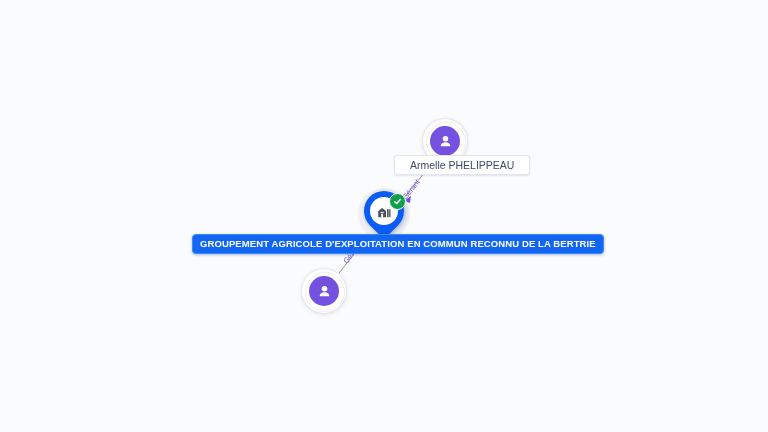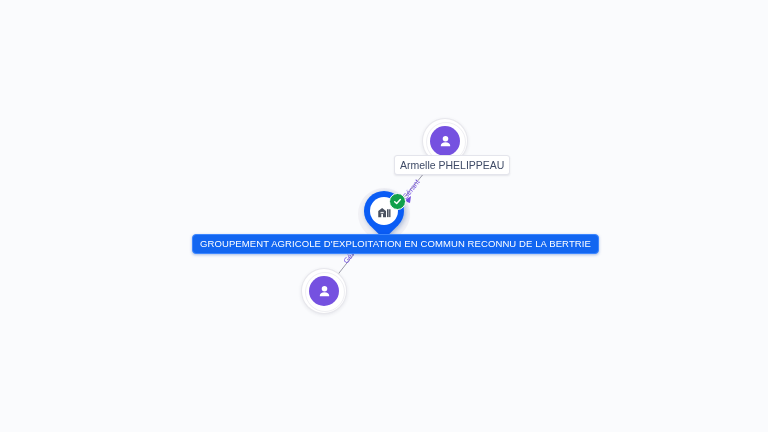--- a/index.html
+++ b/index.html
@@ -69,21 +69,21 @@
 
   .person-label {
     position: absolute;
     white-space: nowrap;
     font-size: 10.5px;
     line-height: 14px;
     color: #3e4a66;
     background: #ffffff;
     border: 1px solid #e4e5ec;
     border-radius: 3px;
-    padding: 2px 5px;
+    padding: 2px 15px;
     box-shadow: 0 1px 2px rgba(40,40,70,0.10);
   }
 
   
   #company-node {
     position: absolute;
     width: 56px;
     height: 60px;
   }
   .pin-halo {
@@ -132,21 +132,21 @@
     align-items: center;
     justify-content: center;
   }
   .verified-badge svg { display: block; }
 
   
   #company-label {
     position: absolute;
     white-space: nowrap;
     font-size: 9.5px;
-    font-weight: normal;
+    font-weight: bold;
     letter-spacing: 0.1px;
     color: #ffffff;
     background: #1266f1;
     border: 1px solid #3c86ff;
     border-radius: 4px;
     padding: 3px 7px 4px 7px;
     box-shadow: 0 1px 3px rgba(12,70,180,0.35);
   }
 
   

